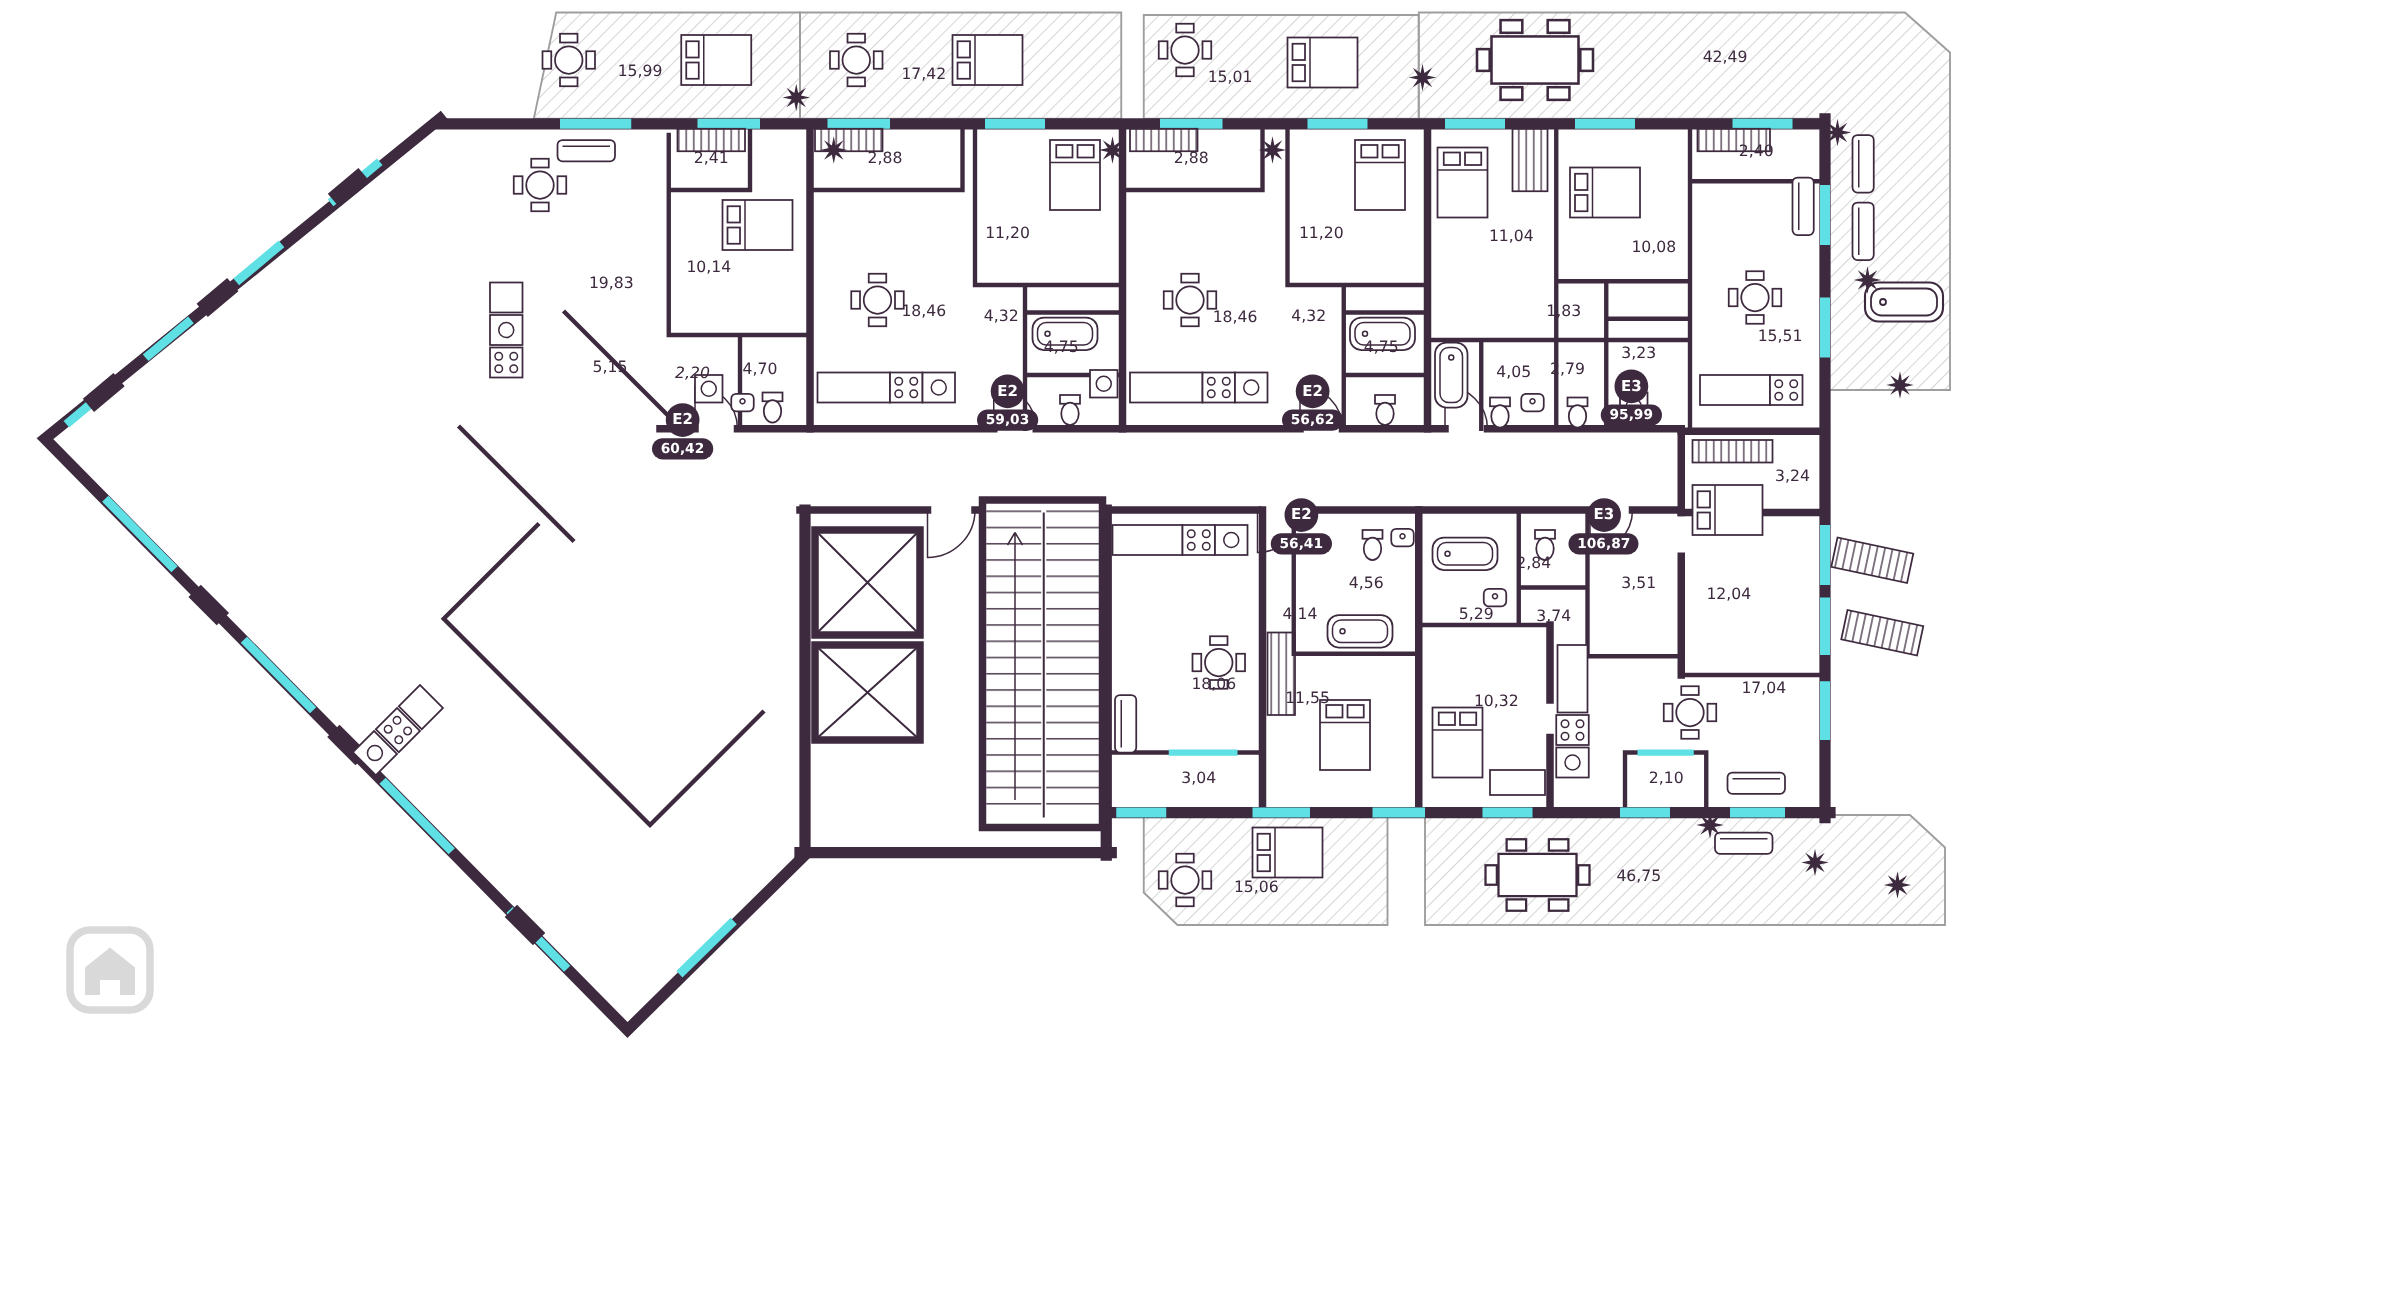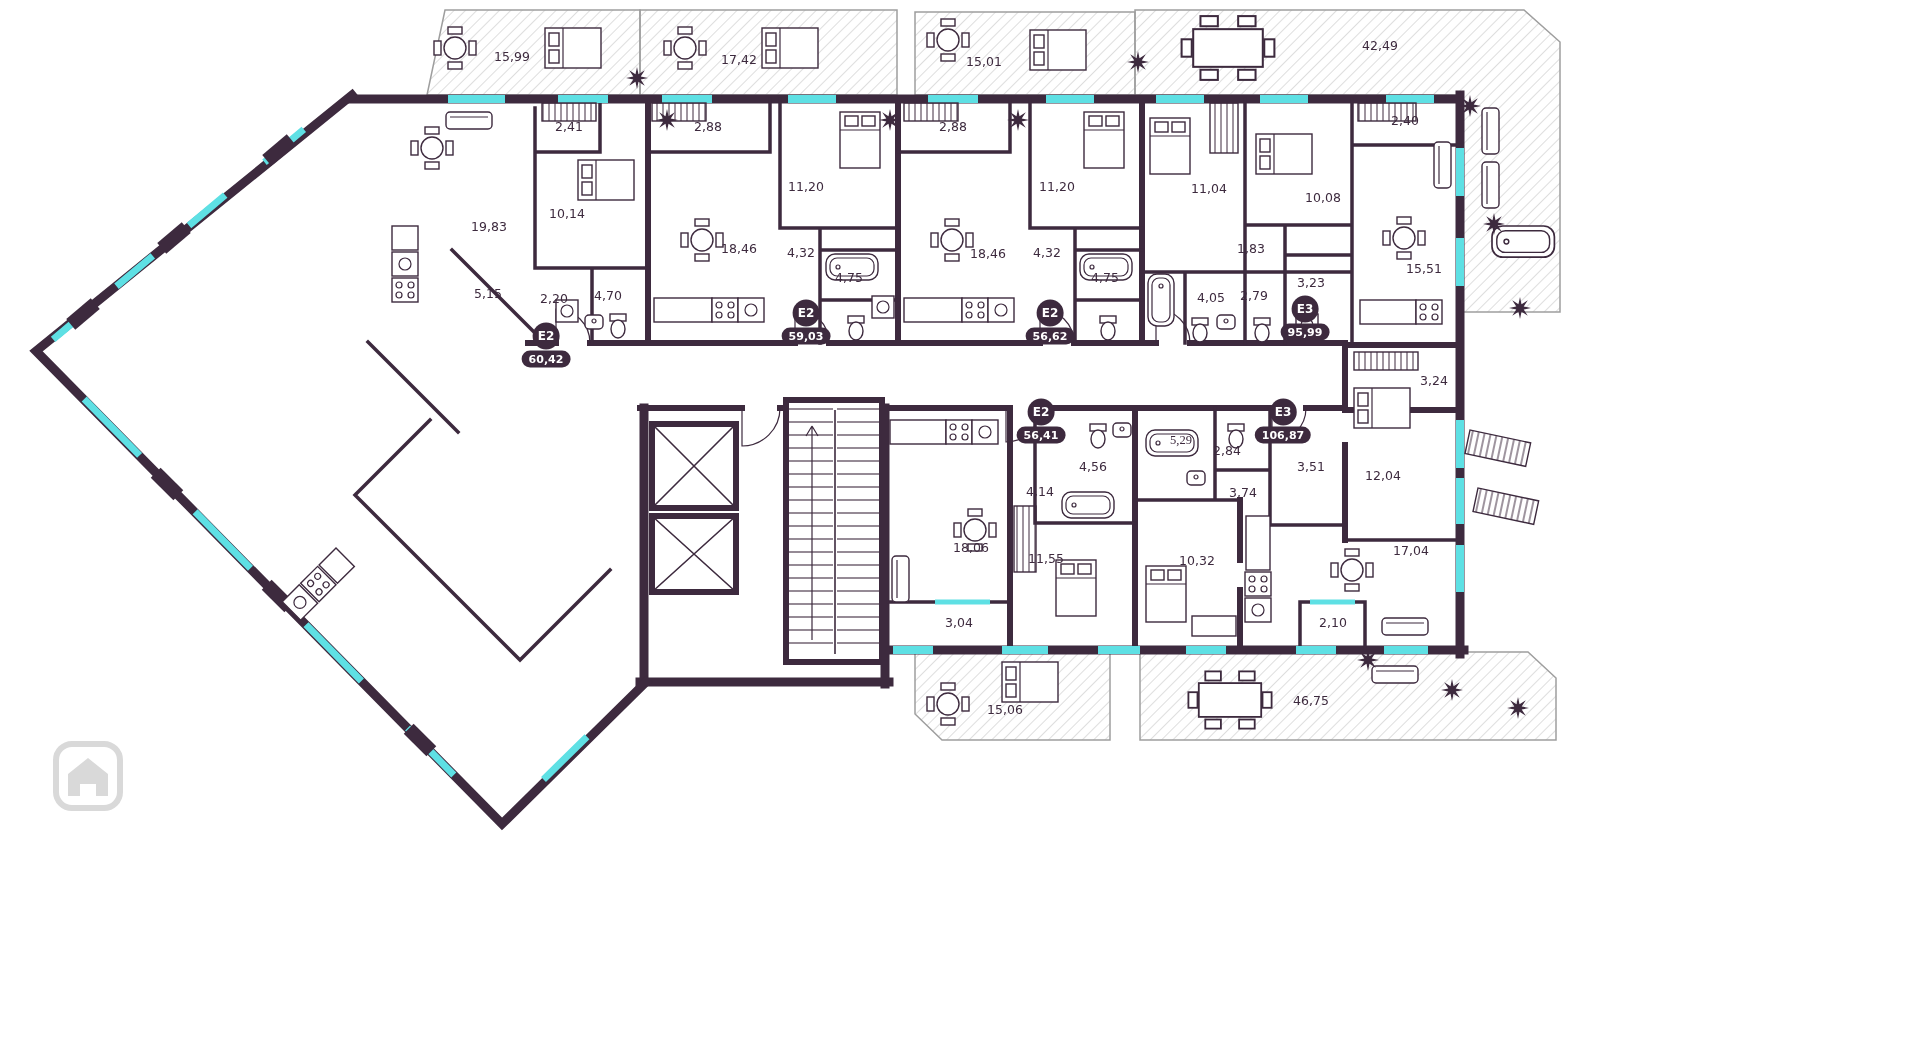--- a/index.html
+++ b/index.html
@@ -319,27 +319,27 @@
       <span class="room-label" style="left: 739px; top: 248px;">18,46</span>
       <span class="room-label" style="left: 801px; top: 252px;">4,32</span>
       <span class="room-label" style="left: 988px; top: 253px;">18,46</span>
       <span class="room-label" style="left: 1047px; top: 252px;">4,32</span>
       <span class="room-label" style="left: 1251px; top: 248px;">1,83</span>
       <span class="room-label" style="left: 1424px; top: 268px;">15,51</span>
       <span class="room-label" style="left: 849px; top: 277px;">4,75</span>
       <span class="room-label" style="left: 1105px; top: 277px;">4,75</span>
       <span class="room-label" style="left: 1311px; top: 282px;">3,23</span>
       <span class="room-label" style="left: 488px; top: 293px; text-align: right;">5,15</span>
-      <span class="room-label" style="left: 554px; top: 298px;">2,20</span>
+      <span class="room-label" style="left: 554px; top: 298px; font-style: italic;">2,20</span>
       <span class="room-label" style="left: 608px; top: 295px;">4,70</span>
       <span class="room-label" style="left: 1211px; top: 297px;">4,05</span>
       <span class="room-label" style="left: 1254px; top: 295px;">2,79</span>
       <span class="room-label" style="left: 1434px; top: 380px;">3,24</span>
       <span class="room-label" style="left: 1093px; top: 466px;">4,56</span>
-      <span class="room-label" style="left: 1181px; top: 440px; font-family: Liberation Serif, serif;">5,29</span>
+      <span class="room-label" style="left: 1181px; top: 491px;">5,29</span>
       <span class="room-label" style="left: 1227px; top: 450px;">2,84</span>
       <span class="room-label" style="left: 1311px; top: 466px;">3,51</span>
       <span class="room-label" style="left: 1383px; top: 475px;">12,04</span>
       <span class="room-label" style="left: 1040px; top: 491px;">4,14</span>
       <span class="room-label" style="left: 1243px; top: 492px;">3,74</span>
       <span class="room-label" style="left: 971px; top: 547px;">18,06</span>
       <span class="room-label" style="left: 1046px; top: 558px;">11,55</span>
       <span class="room-label" style="left: 1197px; top: 560px;">10,32</span>
       <span class="room-label" style="left: 1411px; top: 550px; text-align: center;">17,04</span>
       <span class="room-label" style="left: 959px; top: 622px;">3,04</span>

